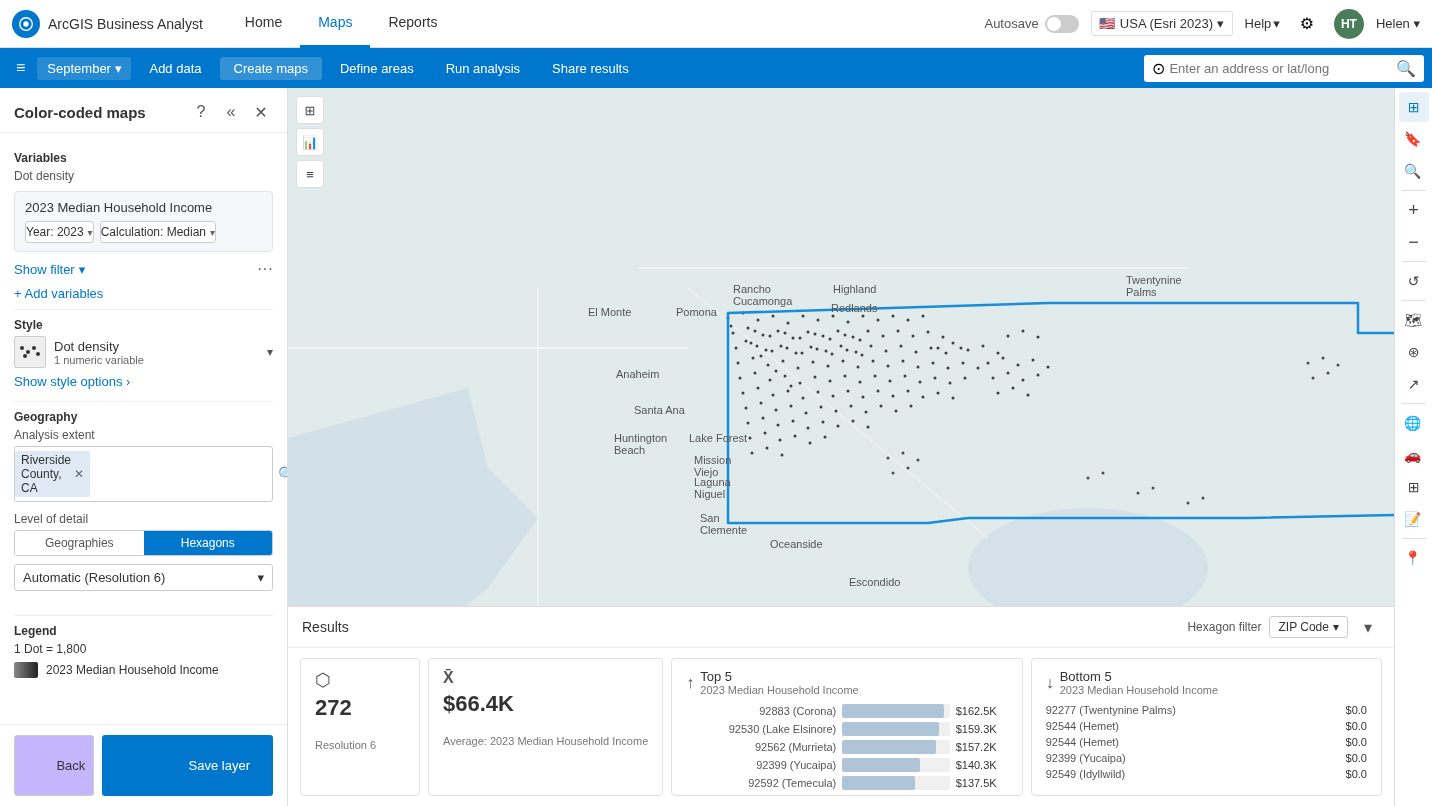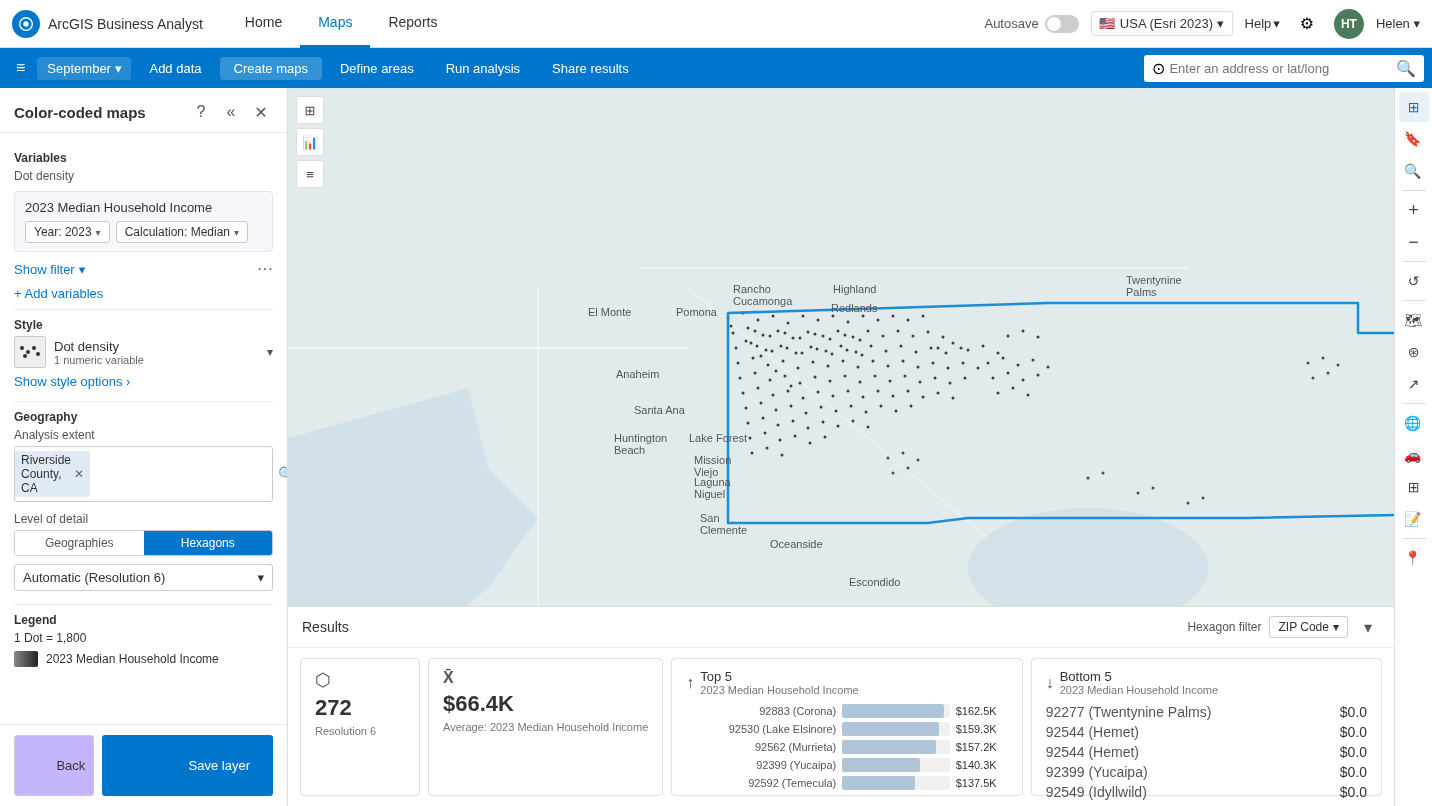--- a/index.html
+++ b/index.html
@@ -66,42 +66,42 @@
 
     .variable-card {
       background: #f5f7fa; border: 1px solid #e0e4ea; border-radius: 4px;
       padding: 8px 10px; margin-bottom: 8px;
     }
     .variable-name { font-size: 13px; color: #333; font-weight: 500; margin-bottom: 6px; }
     .variable-controls { display: flex; gap: 6px; }
     .select-control {
       display: flex; align-items: center; gap: 4px;
       background: #fff; border: 1px solid #ccc; border-radius: 3px;
-      padding: 3px 8px; font-size: 12px; color: #333; cursor: pointer;
+      padding: 3px 0; font-size: 12px; color: #333; cursor: pointer;
     }
     .select-control .arrow { font-size: 10px; color: #666; }
 
     .filter-row { display: flex; align-items: center; justify-content: space-between; margin: 8px 0; }
     .filter-toggle { display: flex; align-items: center; gap: 4px; font-size: 13px; color: #0077cc; cursor: pointer; }
     .more-btn { color: #555; cursor: pointer; font-size: 16px; }
 
     .add-variables { display: flex; align-items: center; gap: 4px; color: #0077cc; font-size: 13px; cursor: pointer; margin: 8px 0; }
 
     .divider { border: none; border-top: 1px solid #eee; margin: 8px 0; }
 
     .style-section { margin-bottom: 12px; }
     .style-row { display: flex; align-items: center; justify-content: space-between; }
     .style-info { display: flex; align-items: center; gap: 8px; }
     .dot-preview { width: 32px; height: 32px; border: 1px solid #ccc; background: #eee; border-radius: 2px; display: flex; align-items: center; justify-content: center; }
     .style-name { font-size: 13px; color: #333; font-weight: 500; }
     .style-sub { font-size: 11px; color: #666; }
     .expand-btn { color: #555; cursor: pointer; font-size: 12px; }
     .style-link { color: #0077cc; font-size: 13px; cursor: pointer; margin-top: 6px; }
 
-    .geo-section { margin-bottom: 13px; }
+    .geo-section { margin-bottom: 24px; }
     .analysis-extent-label { font-size: 12px; color: #555; margin-bottom: 4px; }
     .extent-input { display: flex; align-items: center; border: 1px solid #ccc; border-radius: 3px; padding: 4px 0; background: #fff; gap: 6px; }
     .extent-tag { background: #e0eaf5; border-radius: 2px; padding: 2px 6px; font-size: 12px; color: #333; display: flex; align-items: center; gap: 3px; }
     .extent-tag .remove { cursor: pointer; color: #666; }
     .extent-search { border: none; outline: none; font-size: 13px; color: #333; flex: 1; }
     .search-icon { color: #666; font-size: 14px; cursor: pointer; }
 
     .level-detail { margin-top: 10px; }
     .level-detail-label { font-size: 12px; color: #555; margin-bottom: 4px; }
     .level-tabs { display: flex; border: 1px solid #ccc; border-radius: 3px; overflow: hidden; }
@@ -172,39 +172,39 @@
     .collapse-btn { width: 24px; height: 24px; display: flex; align-items: center; justify-content: center; cursor: pointer; color: #555; }
 
     .results-body { display: flex; gap: 0; flex: 1; overflow: hidden; padding: 10px 8px; }
     .result-card {
       flex: 0 0 auto; background: #fff; border: 1px solid #e0e0e0; border-radius: 4px;
       margin: 0 4px; padding: 10px 14px; display: flex; flex-direction: column; justify-content: flex-start;
       min-width: 120px;
     }
     .result-card-icon { font-size: 18px; color: #555; margin-bottom: 4px; }
     .result-card-value { font-size: 22px; font-weight: 600; color: #333; }
-    .result-card-label { font-size: 11px; color: #777; margin-top: 4px; }
+    .result-card-label { font-size: 11px; color: #777; margin-top: 18px; }
 
     .chart-card { flex: 1; background: #fff; border: 1px solid #e0e0e0; border-radius: 4px; margin: 0 4px; padding: 10px 14px; min-width: 300px; }
     .chart-card-header { display: flex; align-items: center; gap: 6px; margin-bottom: 8px; }
     .chart-card-title { font-size: 13px; font-weight: 500; color: #333; }
     .chart-card-sub { font-size: 11px; color: #777; }
     .chart-bars { display: flex; flex-direction: column; gap: 4px; }
     .chart-row { display: flex; align-items: center; gap: 6px; }
     .chart-row-label { font-size: 11px; color: #555; width: 150px; text-align: right; white-space: nowrap; overflow: hidden; text-overflow: ellipsis; }
     .chart-bar-bg { flex: 1; background: #f0f0f0; border-radius: 2px; height: 14px; position: relative; }
     .chart-bar-fill { height: 100%; background: #b0c4d8; border-radius: 2px; }
     .chart-row-val { font-size: 11px; color: #333; width: 52px; white-space: nowrap; }
 
     .bottom-card { flex: 1; background: #fff; border: 1px solid #e0e0e0; border-radius: 4px; margin: 0 4px; padding: 10px 14px; min-width: 280px; }
     .bottom-card-header { display: flex; align-items: center; gap: 6px; margin-bottom: 8px; }
     .bottom-card-title { font-size: 13px; font-weight: 500; color: #333; }
     .bottom-card-sub { font-size: 11px; color: #777; }
     .bottom-rows { display: flex; flex-direction: column; gap: 4px; }
-    .bottom-row { display: flex; align-items: flex-start; justify-content: space-between; font-size: 14px; color: #555; }
+    .bottom-row { display: flex; align-items: flex-start; justify-content: space-between; font-size: 11px; color: #555; }
     .bottom-row-label { white-space: nowrap; }
     .bottom-row-val { color: #333; }
 
     
     .map-left-tools {
       position: absolute; left: 8px; top: 8px;
       display: flex; flex-direction: column; gap: 4px;
     }
     .map-left-tool { width: 28px; height: 28px; background: #fff; border: 1px solid #ddd; border-radius: 3px; display: flex; align-items: center; justify-content: center; cursor: pointer; color: #444; font-size: 13px; }
   </style>

